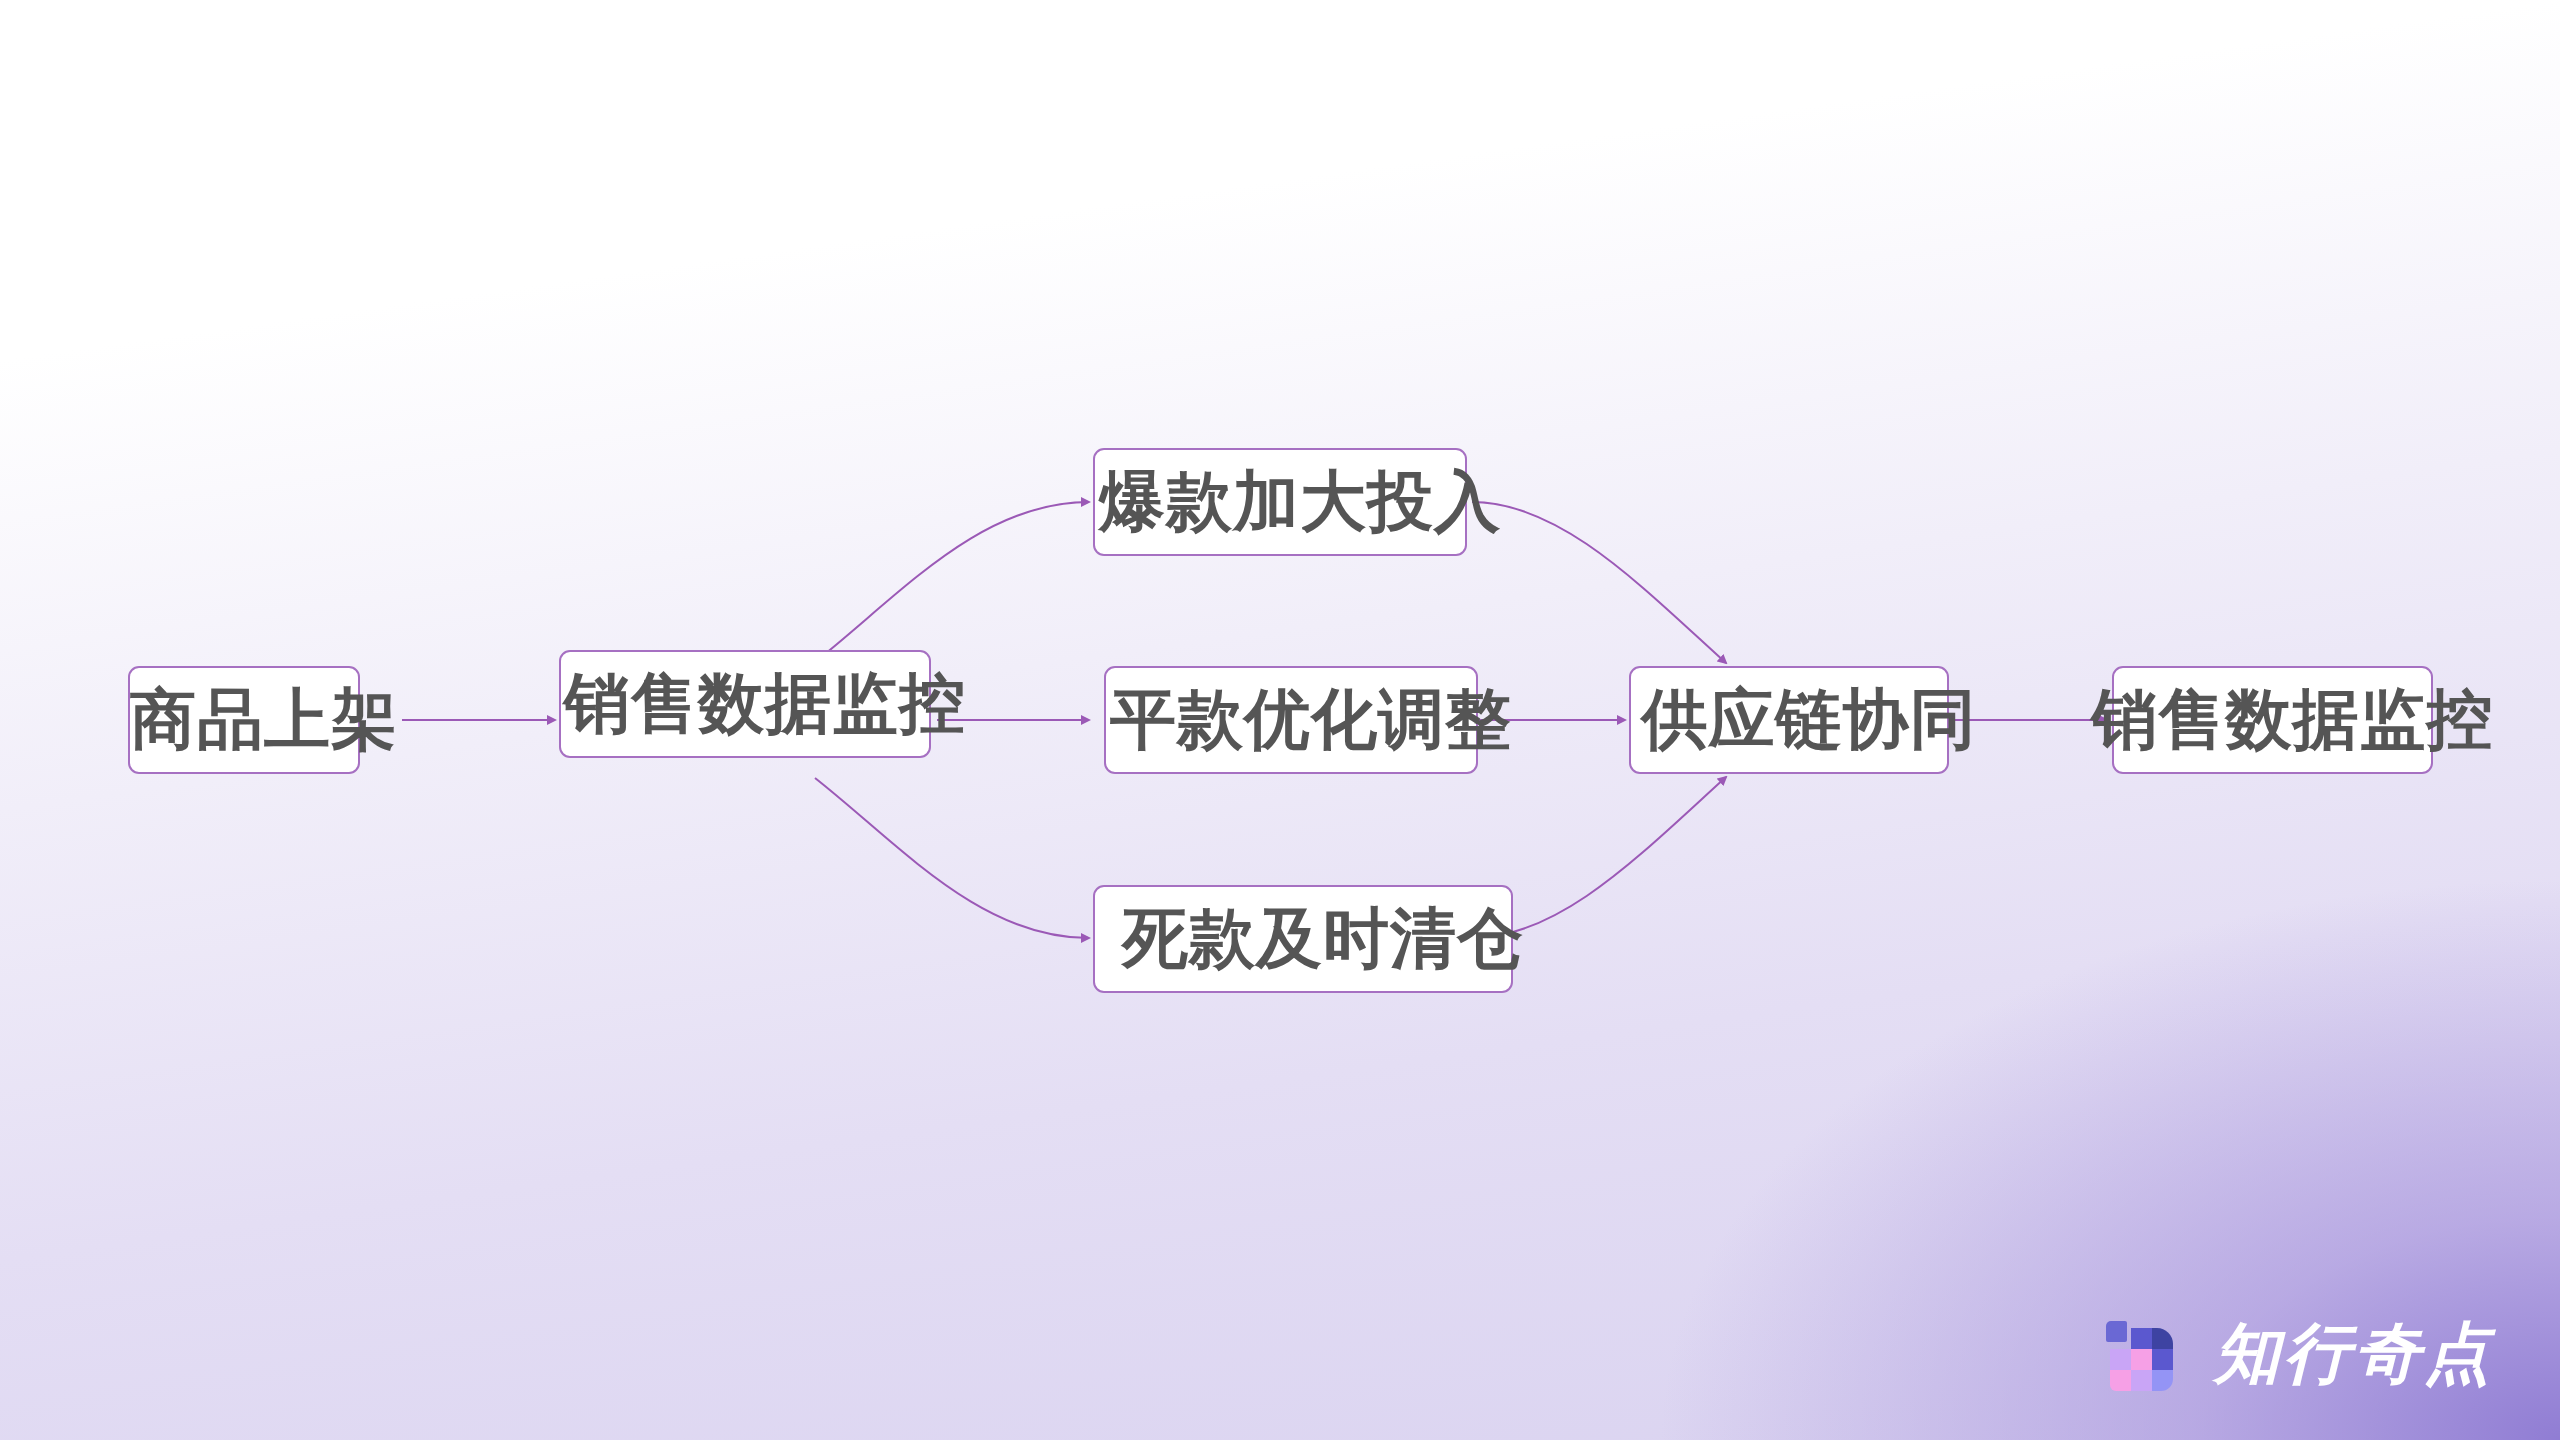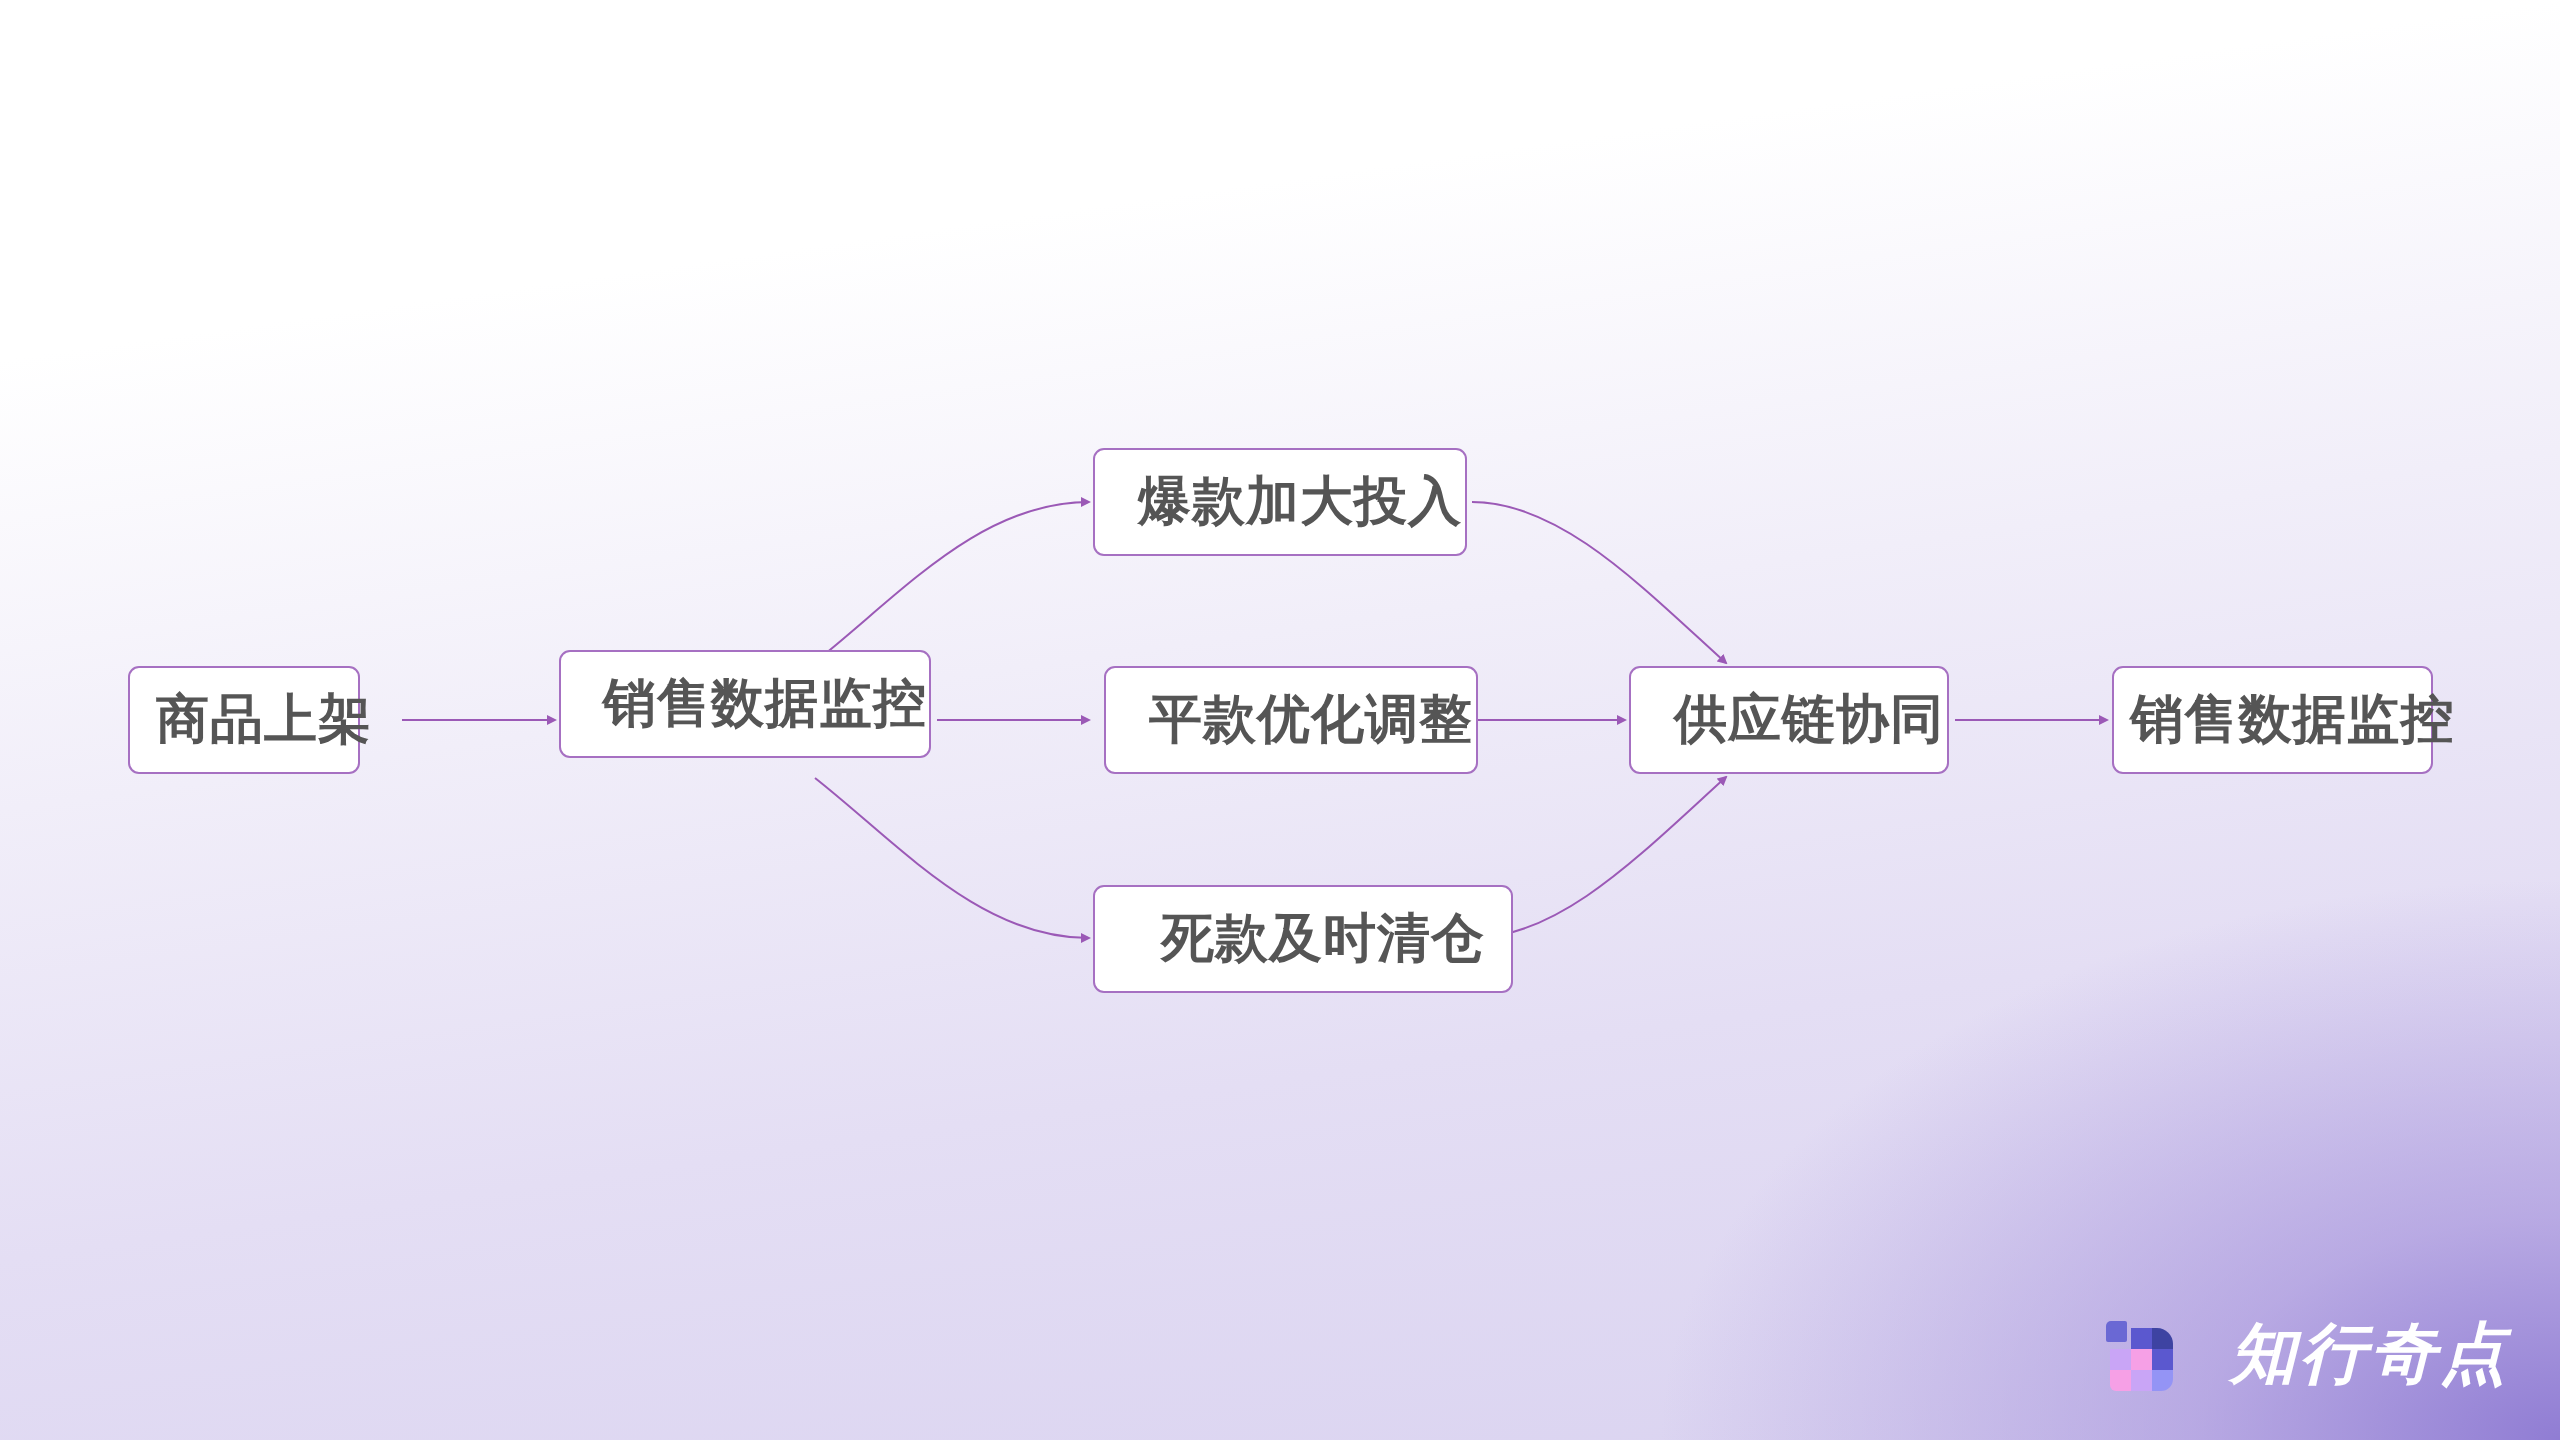--- a/index.html
+++ b/index.html
@@ -11,28 +11,28 @@
         linear-gradient(172deg, #ffffff 0%, #ffffff 20%, #f1eef9 45%, #e4def4 70%, #d9d2f0 100%);
     }
     .stage { position: absolute; left: 0; top: 0; width: 2560px; height: 1440px; }
     svg.edges { position: absolute; left: 0; top: 0; width: 2560px; height: 1440px; }
     .node {
       position: absolute; box-sizing: border-box;
       background: #ffffff;
       border: 2px solid #a670c2;
       border-radius: 11px;
       display: flex; align-items: center; justify-content: center;
-      color: #555555; font-weight: bold; font-size: 53px;
+      color: #555555; font-weight: bold; font-size: 66px;
       letter-spacing: 1px; white-space: nowrap; padding-left: 40px;
     }
     .logo { position: absolute; left: 2104px; top: 1318px; height: 72px; display: flex; align-items: center; }
     .logo-icon { position: relative; width: 72px; height: 72px; }
     .logo-icon .c { position: absolute; width: 21px; height: 21px; }
     .logo-text {
-      margin-left: 54px; color: #ffffff; font-weight: bold; font-size: 66px;
+      margin-left: 38px; color: #ffffff; font-weight: bold; font-size: 66px;
       letter-spacing: 4px; font-style: italic; line-height: 72px;
     }
   </style>
 </head>
 <body>
 
 <div class="stage">
 
   <svg class="edges" viewBox="0 0 2560 1440">
     <defs>

